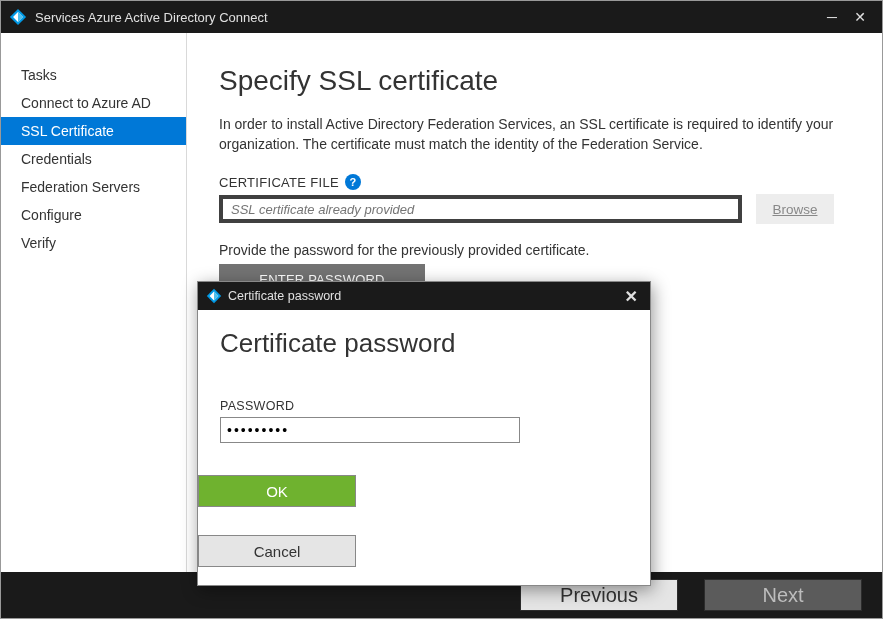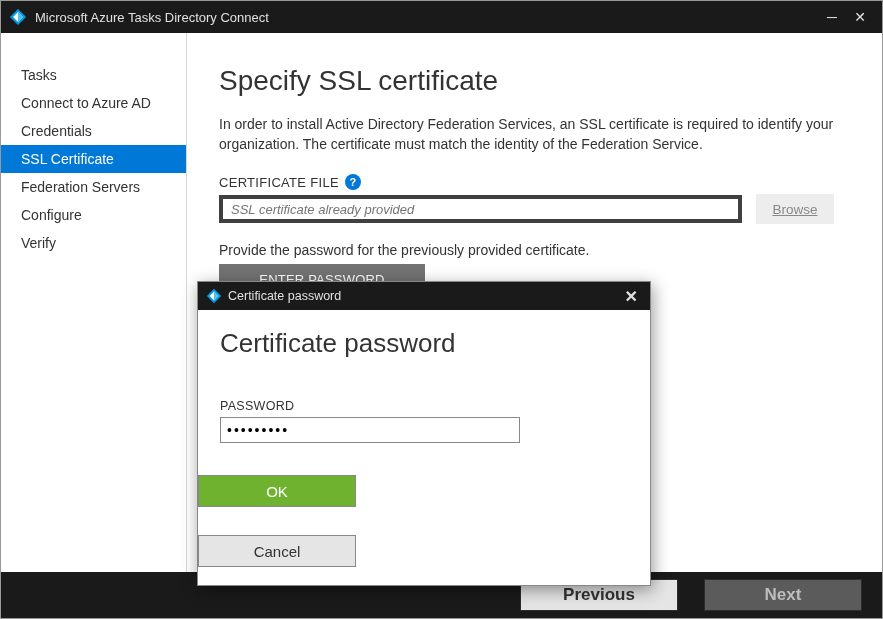--- a/index.html
+++ b/index.html
@@ -23,21 +23,21 @@
     .main .intro { font-size: 14px; color: #333; line-height: 1.4; margin-bottom: 20px; }
     .field-label { font-size: 13px; letter-spacing: 0.3px; color: #333; margin-bottom: 4px; display: flex; align-items: center; gap: 6px; }
     .help-icon { width: 16px; height: 16px; background: #0078d7; color: #fff; border-radius: 50%; display: inline-flex; align-items: center; justify-content: center; font-size: 11px; font-weight: bold; cursor: pointer; }
     .cert-row { display: flex; gap: 14px; align-items: center; margin-bottom: 18px; }
     .cert-input { flex: 1; height: 28px; border: 4px solid #404040; padding: 2px 8px; font-size: 13px; font-style: italic; color: #888; }
     .browse-btn { width: 78px; height: 30px; background: #ededed; border: none; font-size: 13.5px; color: #888; cursor: pointer; text-decoration: underline; }
     .pw-prompt { font-size: 14px; color: #333; margin-bottom: 6px; }
     .enter-pw-btn { background: #737373; color: #fff; border: none; height: 30px; width: 206px; font-size: 13px; letter-spacing: 0.2px; cursor: pointer; text-decoration: underline; }
 
     .bottombar { height: 46px; background: #1a1a1a; display: flex; justify-content: flex-end; align-items: center; padding-right: 20px; gap: 26px; }
-    .bottombar button { width: 158px; height: 32px; background: #e5e5e5; border: 1px solid #2c2c2c; font-size: 17px; color: #333; cursor: pointer; font-weight: bold; }
+    .bottombar button { width: 158px; height: 32px; background: #e5e5e5; border: 1px solid #2c2c2c; font-size: 20px; color: #333; cursor: pointer; }
     .bottombar button.disabled { background: #5b5b5b; color: #bdbdbd; border: 1px solid #2c2c2c; cursor: default; }
 
     .modal { position: absolute; top: 280px; left: 196px; width: 454px; background: #fff; box-shadow: 2px 4px 16px rgba(0,0,0,0.4); border: 1px solid #888; }
     .modal .m-title { background: #1a1a1a; color: #e0e0e0; height: 28px; display: flex; align-items: center; padding: 0 8px; font-size: 12.5px; }
     .modal .m-title .m-logo { width: 16px; height: 16px; margin-right: 6px; }
     .modal .m-title .spacer { flex: 1; }
     .modal .m-title .close { cursor: pointer; font-size: 16px; font-weight: bold; padding: 0 4px; }
     .modal .m-body { padding: 18px 22px 18px 22px; }
     .modal h2 { font-size: 26px; font-weight: 300; color: #333; margin-bottom: 40px; }
     .modal .pwlabel { font-size: 12.5px; letter-spacing: 0.3px; color: #333; margin-bottom: 4px; }
@@ -51,32 +51,32 @@
   </style>
 </head>
 <body>
 
 <div class="titlebar">
   <svg class="azure-logo logo" viewBox="0 0 20 20">
     <polygon points="10,1 19,10 10,19 1,10" fill="#0099e5"></polygon>
     <polygon points="10,4.5 15.5,10 10,15.5 4.5,10" fill="#fff"></polygon>
     <polygon points="10,4.5 15.5,10 10,15.5" fill="#50bfeb"></polygon>
   </svg>
-  <span class="title">Microsoft Azure Tasks Directory Connect</span>
+  <span class="title">Services Azure Active Directory Connect</span>
   <span class="winbtn">─</span>
   <span class="winbtn">✕</span>
 </div>
 
 <div class="client">
   <div class="body-row">
     <div class="sidebar">
       <div class="item">Tasks</div>
       <div class="item">Connect to Azure AD</div>
+      <div class="item active">SSL Certificate</div>
       <div class="item">Credentials</div>
-      <div class="item active">SSL Certificate</div>
       <div class="item">Federation Servers</div>
       <div class="item">Configure</div>
       <div class="item">Verify</div>
     </div>
 
     <div class="main">
       <h1>Specify SSL certificate</h1>
       <p class="intro">In order to install Active Directory Federation Services, an SSL certificate is required to identify your organization. The certificate must match the identity of the Federation Service.</p>
 
       <div class="field-label">

